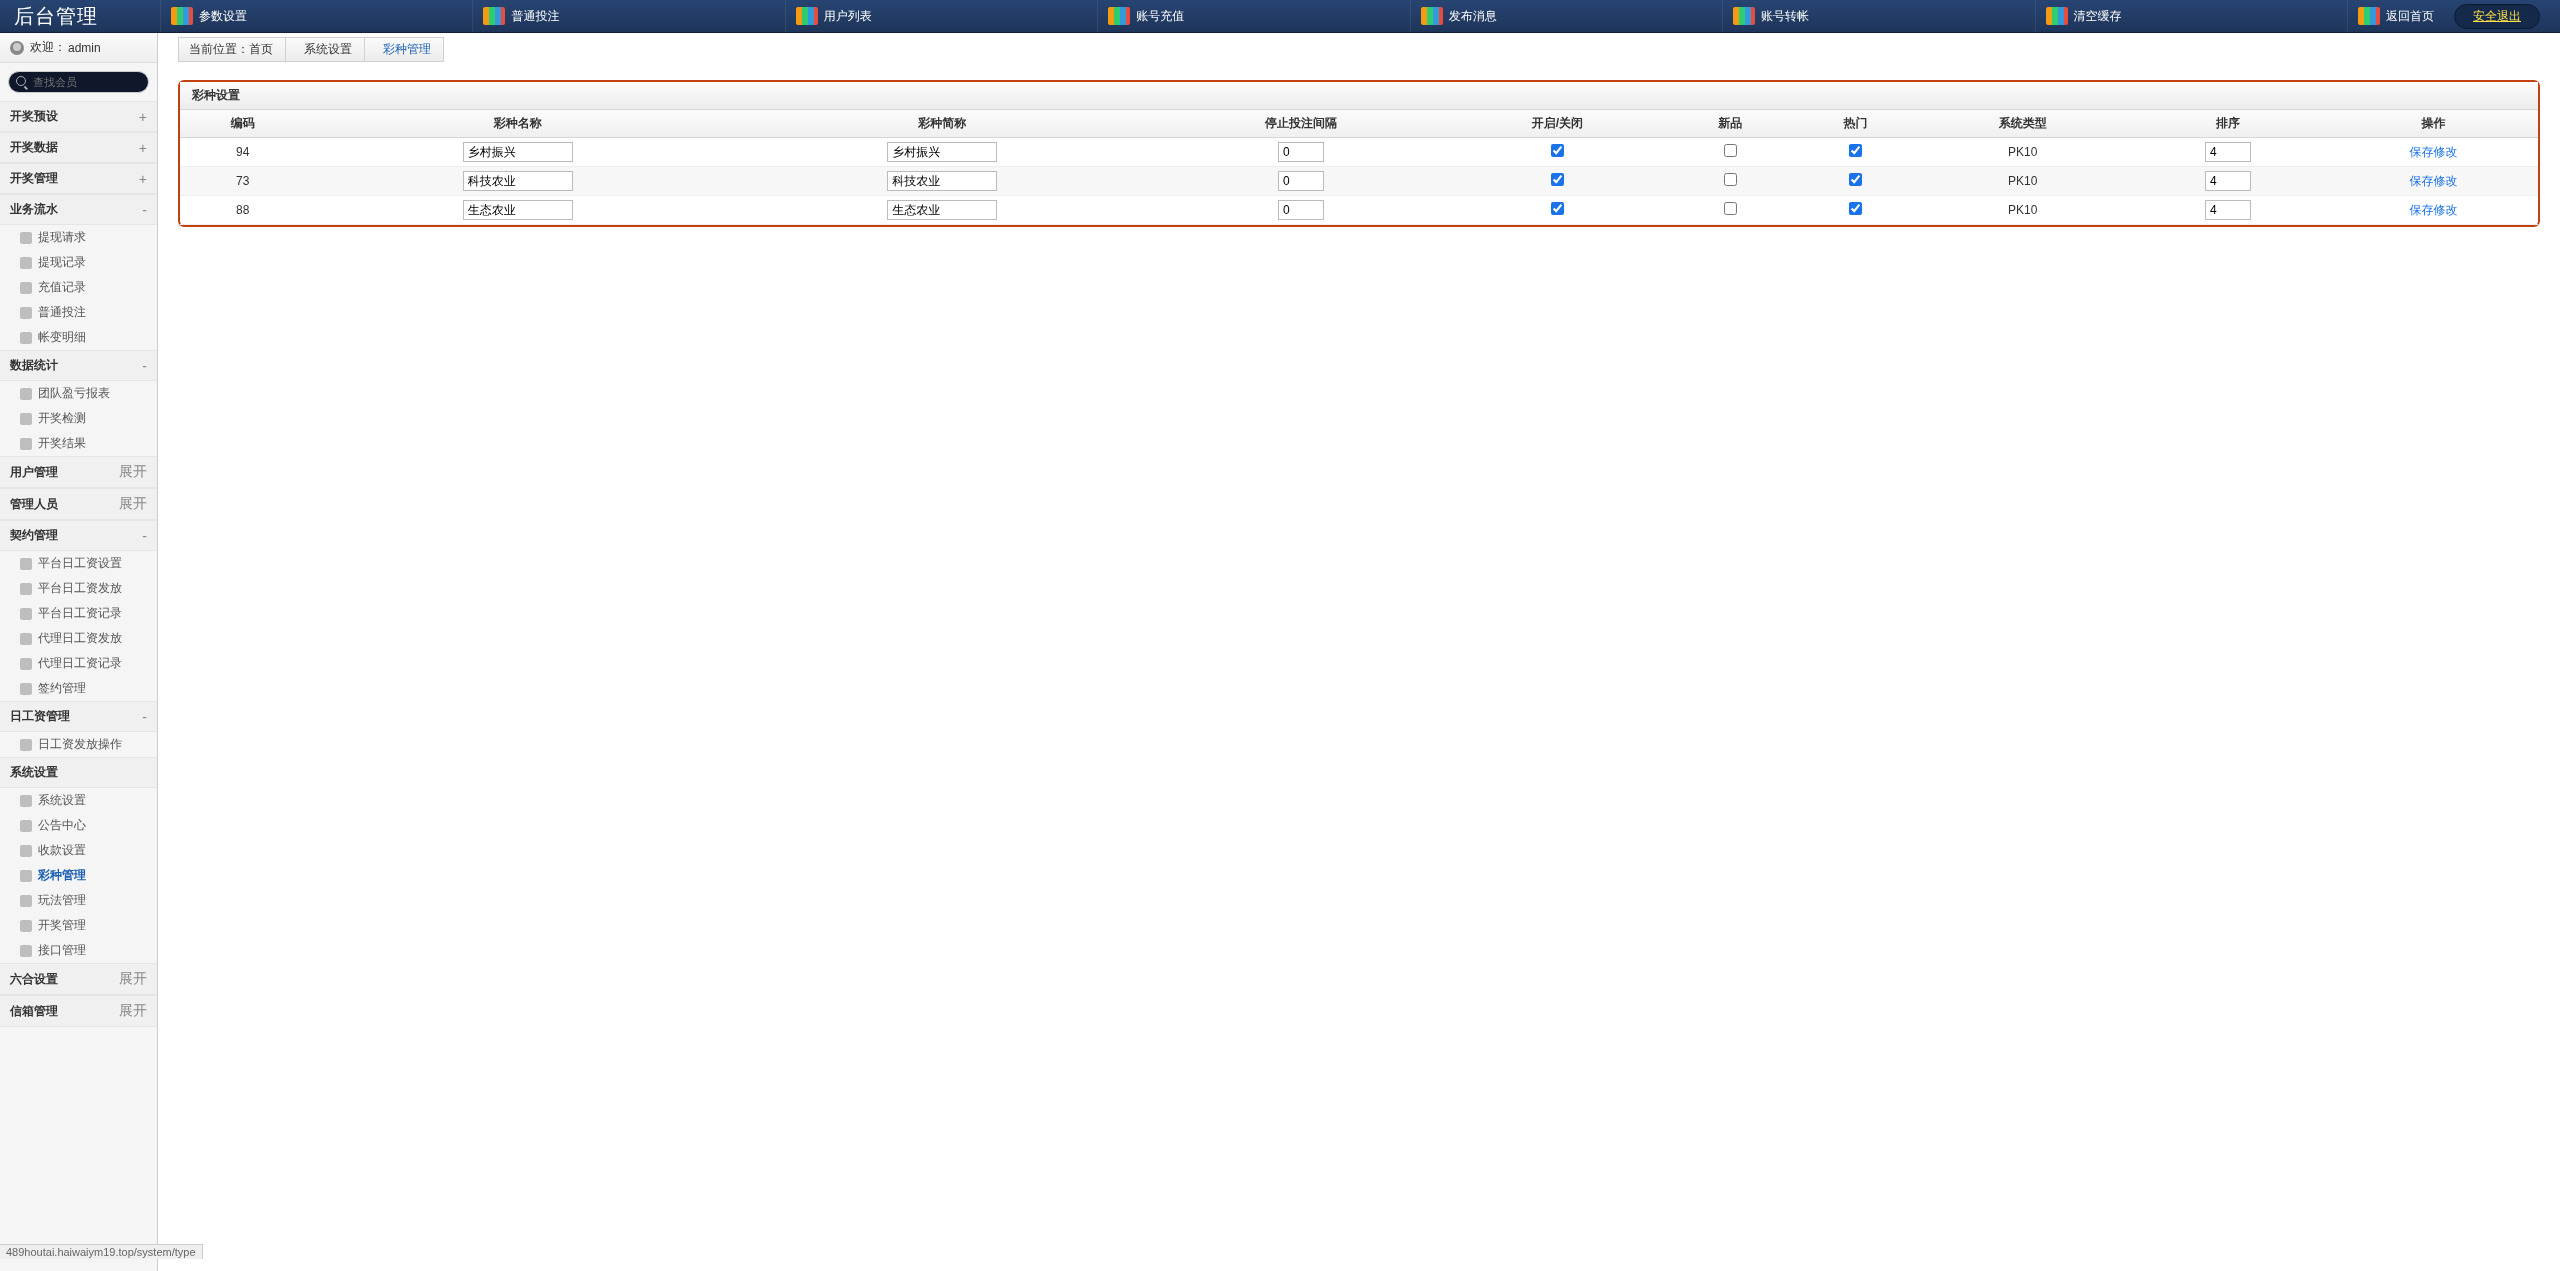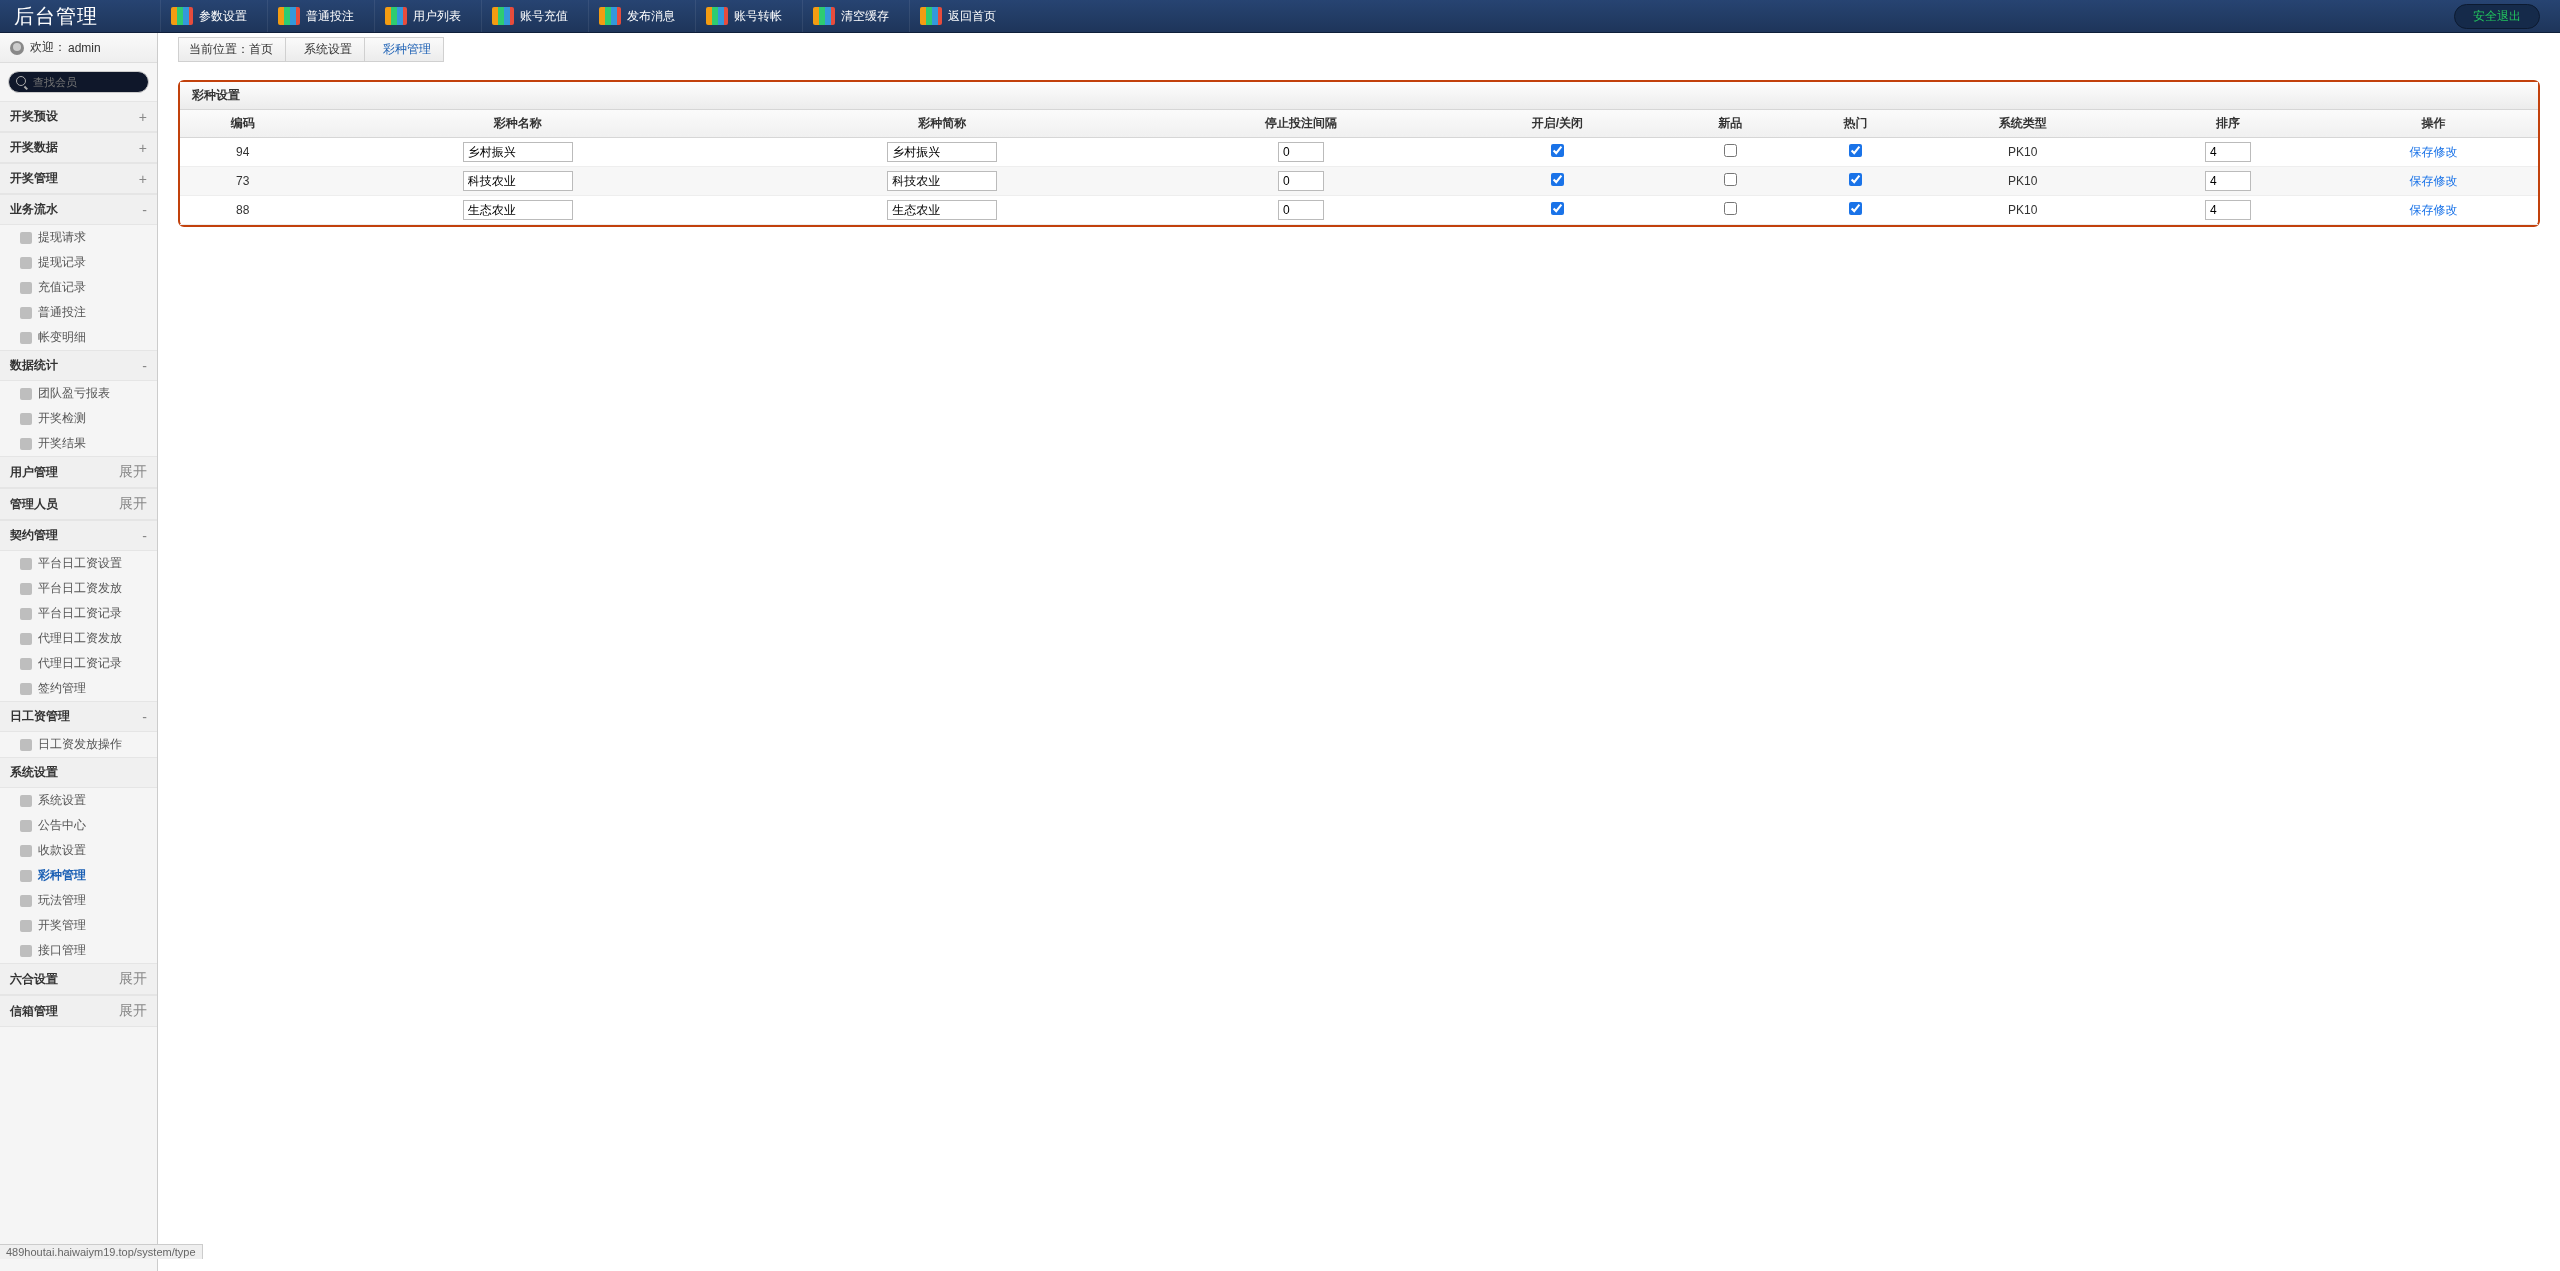--- a/index.html
+++ b/index.html
@@ -14,44 +14,45 @@
   color: #fff;
   border-bottom: 1px solid #0f1f3a;
 }
 .app-title {
   width: 160px;
   padding-left: 14px;
   font-size: 20px;
   font-weight: normal;
   letter-spacing: 1px;
 }
-.topnav { display: flex; flex: 1; height: 100%; }
+.topnav { display: flex; flex: 1; height: 100%; justify-content: space-between; }
 .topnav-item {
   display: flex;
   align-items: center;
   padding: 0 20px 0 10px;
   border-left: 1px solid rgba(255,255,255,0.08);
   cursor: pointer;
   font-size: 12px;
 }
 .tn-icon {
   width: 22px; height: 18px;
   background: linear-gradient(to right, #f39c12 6px, #2ecc71 6px 12px, #3498db 12px 18px, #e74c3c 18px);
   margin-right: 6px;
   border-radius: 2px;
 }
 .logout-wrap { padding-right: 20px; }
 .logout-btn {
   background: #152a4a;
   border: 1px solid #0c1a30;
   border-radius: 14px;
   padding: 3px 18px;
-  color: #22c55e;
+  color: #fde047;
   cursor: pointer;
   font-size: 12px;
+  text-decoration: underline;
 }
 
 
 .layout { display: flex; height: calc(100vh - 33px); }
 .sidebar {
   width: 158px;
   background: #f5f5f5;
   border-right: 1px solid #ccc;
   overflow-y: auto;
   padding-bottom: 20px;

